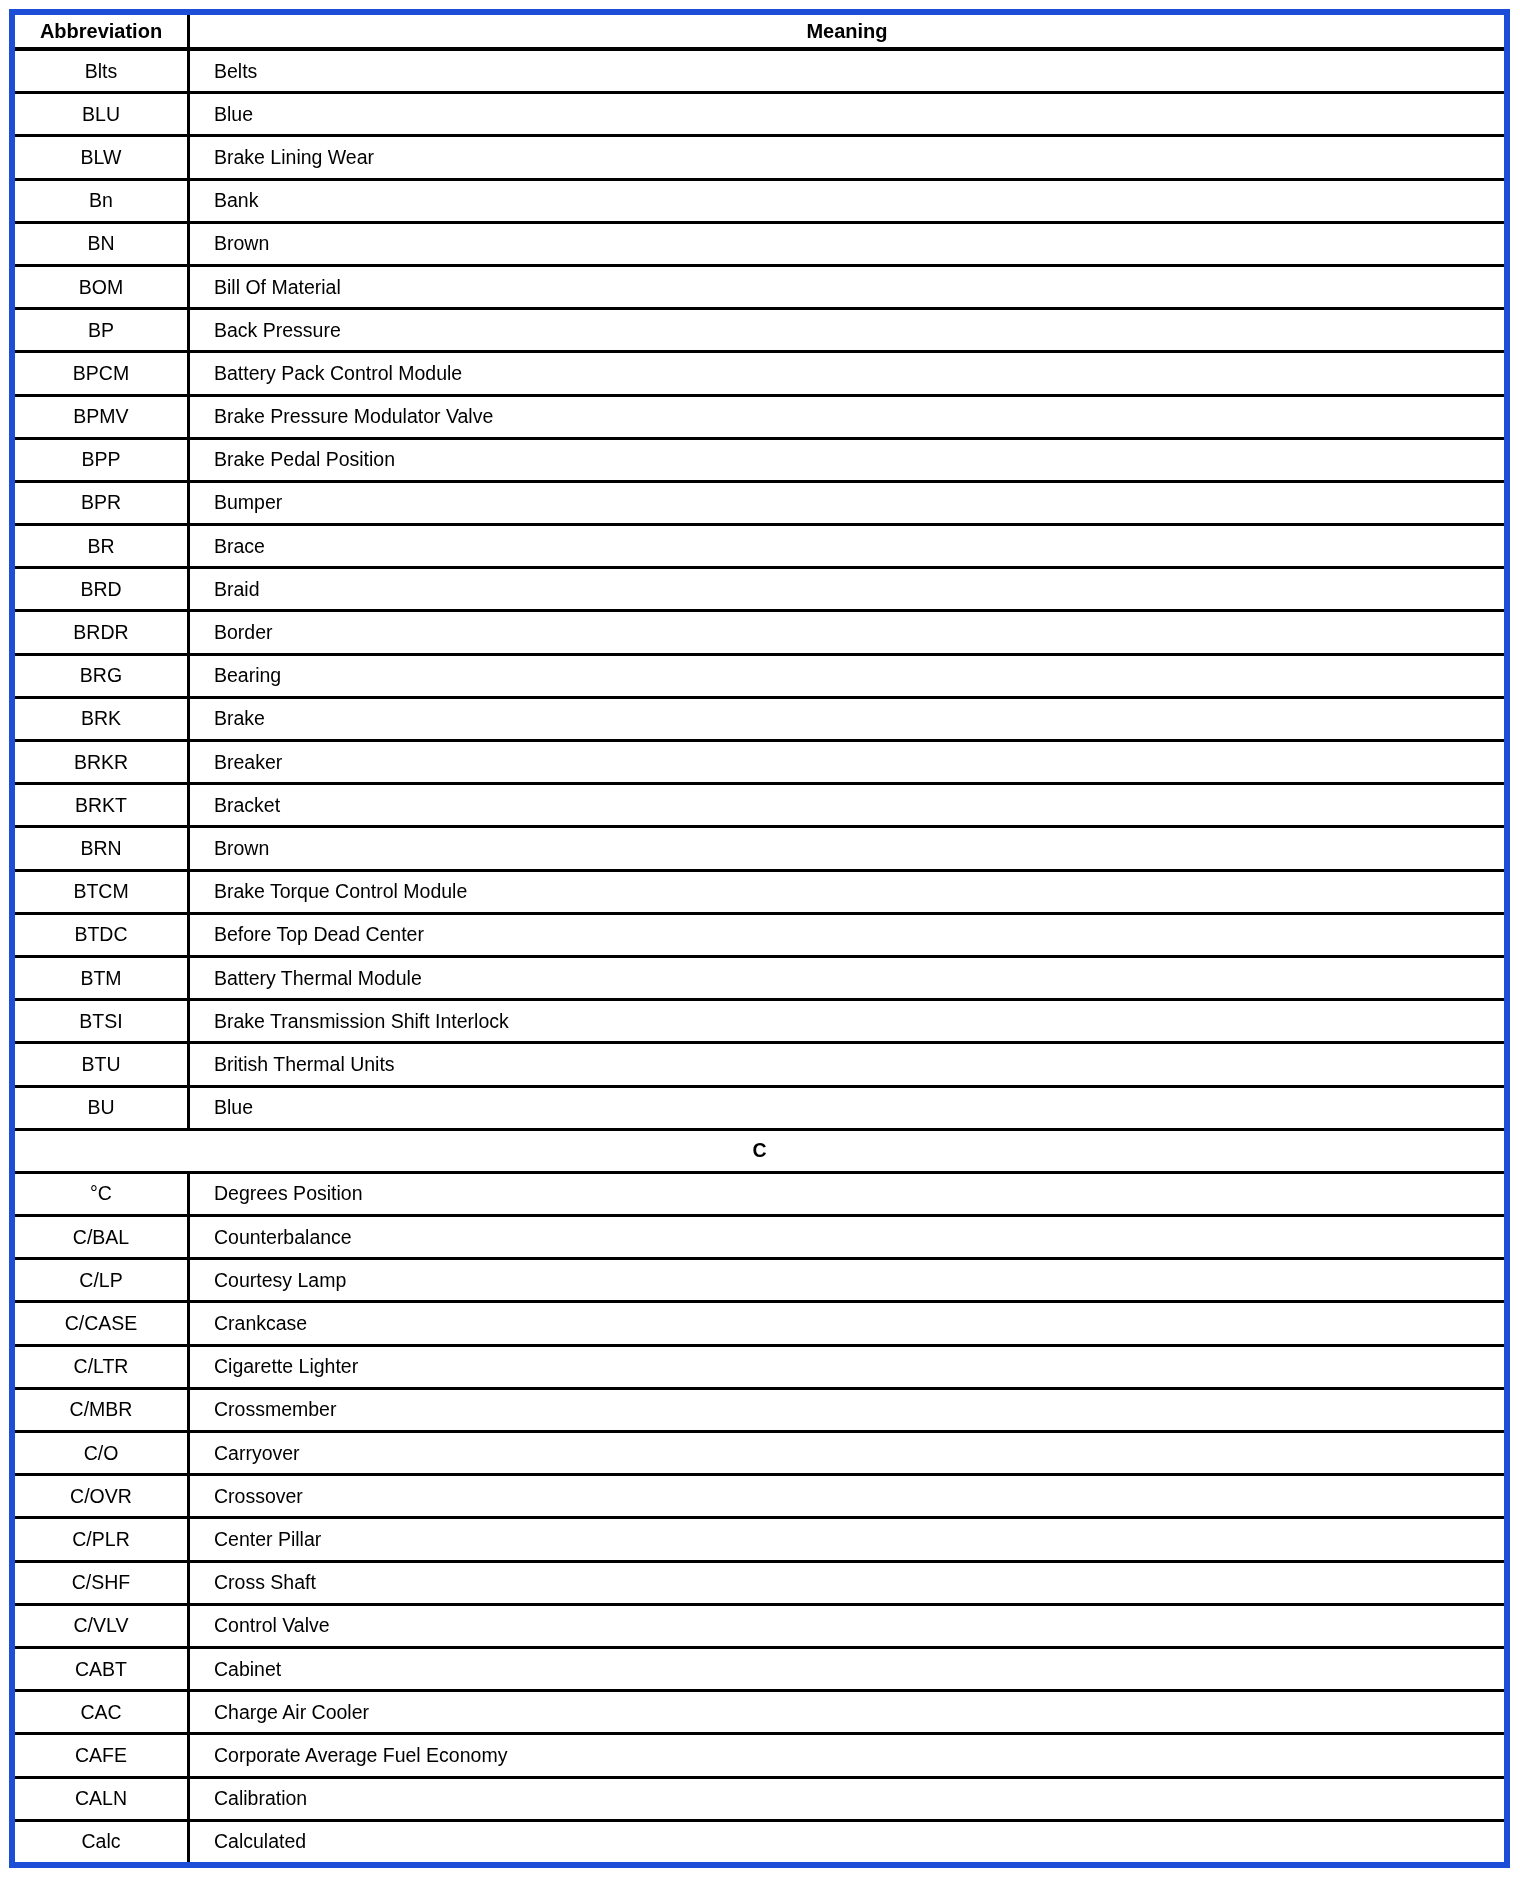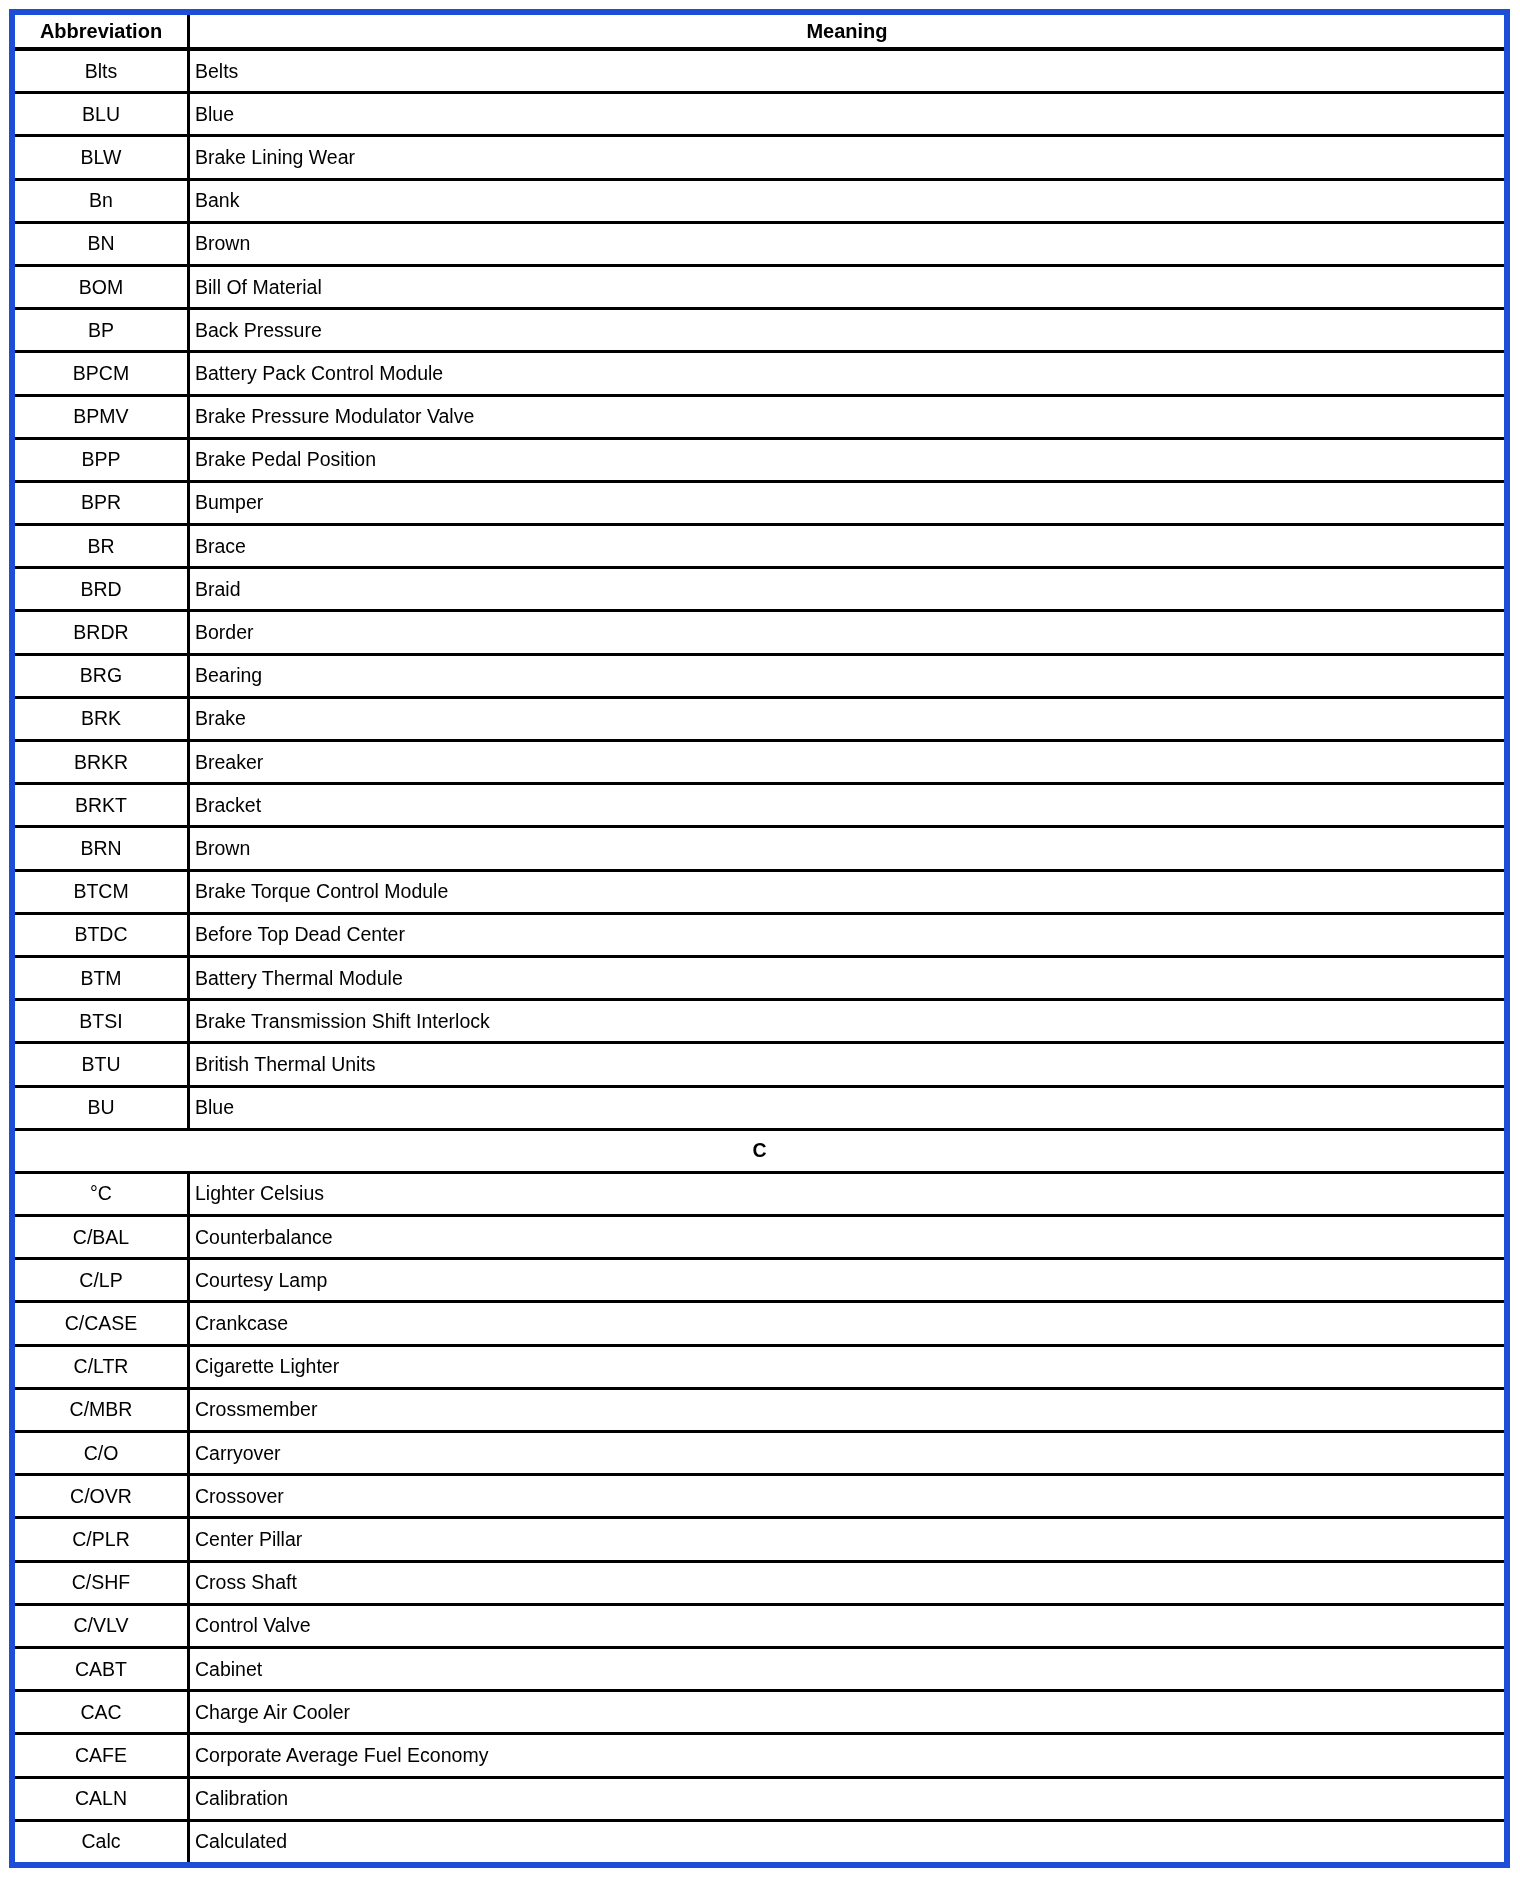--- a/index.html
+++ b/index.html
@@ -43,21 +43,21 @@
   }
   .abbr-table tbody td {
     font-size: 19.5px;
     height: 36px;
   }
   .abbr-cell {
     text-align: center;
   }
   .meaning-cell {
     text-align: left;
-    padding-left: 5px;
+    padding-left: 24px;
   }
   .section-row td {
     text-align: center;
     font-weight: bold;
     font-size: 20px;
   }
 </style>
 </head>
 <body>
 
@@ -168,21 +168,21 @@
         </tr>
         <tr>
           <td class="abbr-cell">BU</td>
           <td class="meaning-cell">Blue</td>
         </tr>
         <tr class="section-row">
           <td colspan="2">C</td>
         </tr>
         <tr>
           <td class="abbr-cell">°C</td>
-          <td class="meaning-cell">Lighter Celsius</td>
+          <td class="meaning-cell">Degrees Position</td>
         </tr>
         <tr>
           <td class="abbr-cell">C/BAL</td>
           <td class="meaning-cell">Counterbalance</td>
         </tr>
         <tr>
           <td class="abbr-cell">C/LP</td>
           <td class="meaning-cell">Courtesy Lamp</td>
         </tr>
         <tr>

